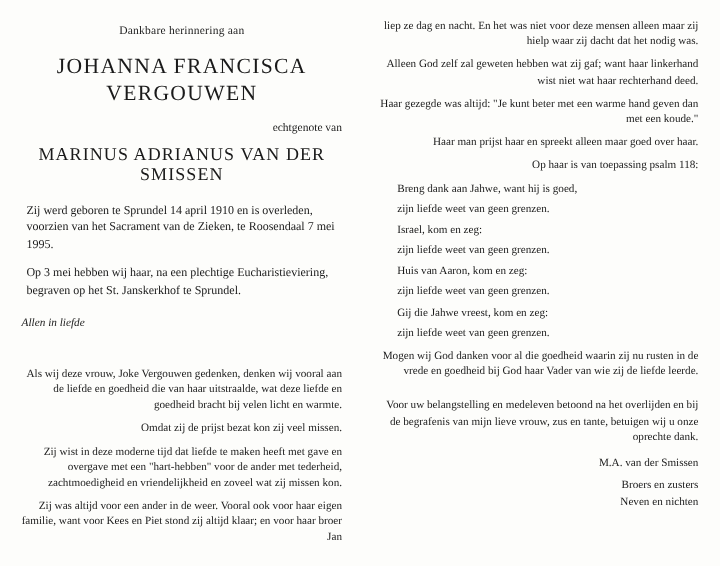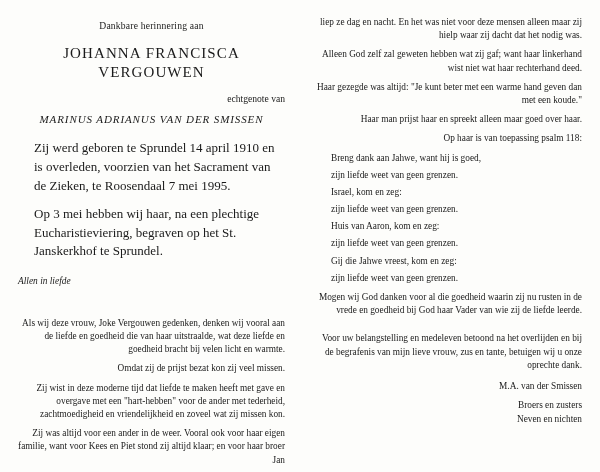--- a/index.html
+++ b/index.html
@@ -43,47 +43,46 @@
     background: transparent;
   }
   .center { text-align: center; }
   .p {
     font-size: 9.3px;
     line-height: 1.42;
     margin: 0 0 6px 0;
     text-align: right;
   }
   .lead {
-    font-size: 13px;
+    font-size: 10px;
     line-height: 1.45;
-    margin: 0 0 9px 16px;
+    margin: 0 0 9px 4px;
     font-family: Liberation Serif, serif;
   }
   .intro {
     font-size: 9.6px;
     letter-spacing: 0.2px;
     margin: 4px 0 13px 0;
   }
   .name {
-    font-size: 15px;
+    font-size: 18px;
     letter-spacing: 1.1px;
     line-height: 1.24;
     margin: 0 0 12px 0;
     font-weight: normal;
   }
   .spouse-label {
     font-size: 9.6px;
     margin: 0 0 9px 0;
     text-align: right;
   }
   .spouse-name {
-    font-size: 11px;
+    font-size: 15px;
     letter-spacing: 0.9px;
     margin: 0 0 14px 0;
-    font-style: italic;
   }
   .motto {
     font-size: 9.4px;
     line-height: 1.45;
     font-style: italic;
     margin: 0 0 28px 0;
   }
   .verse {
     font-size: 9.3px;
     line-height: 1.42;

